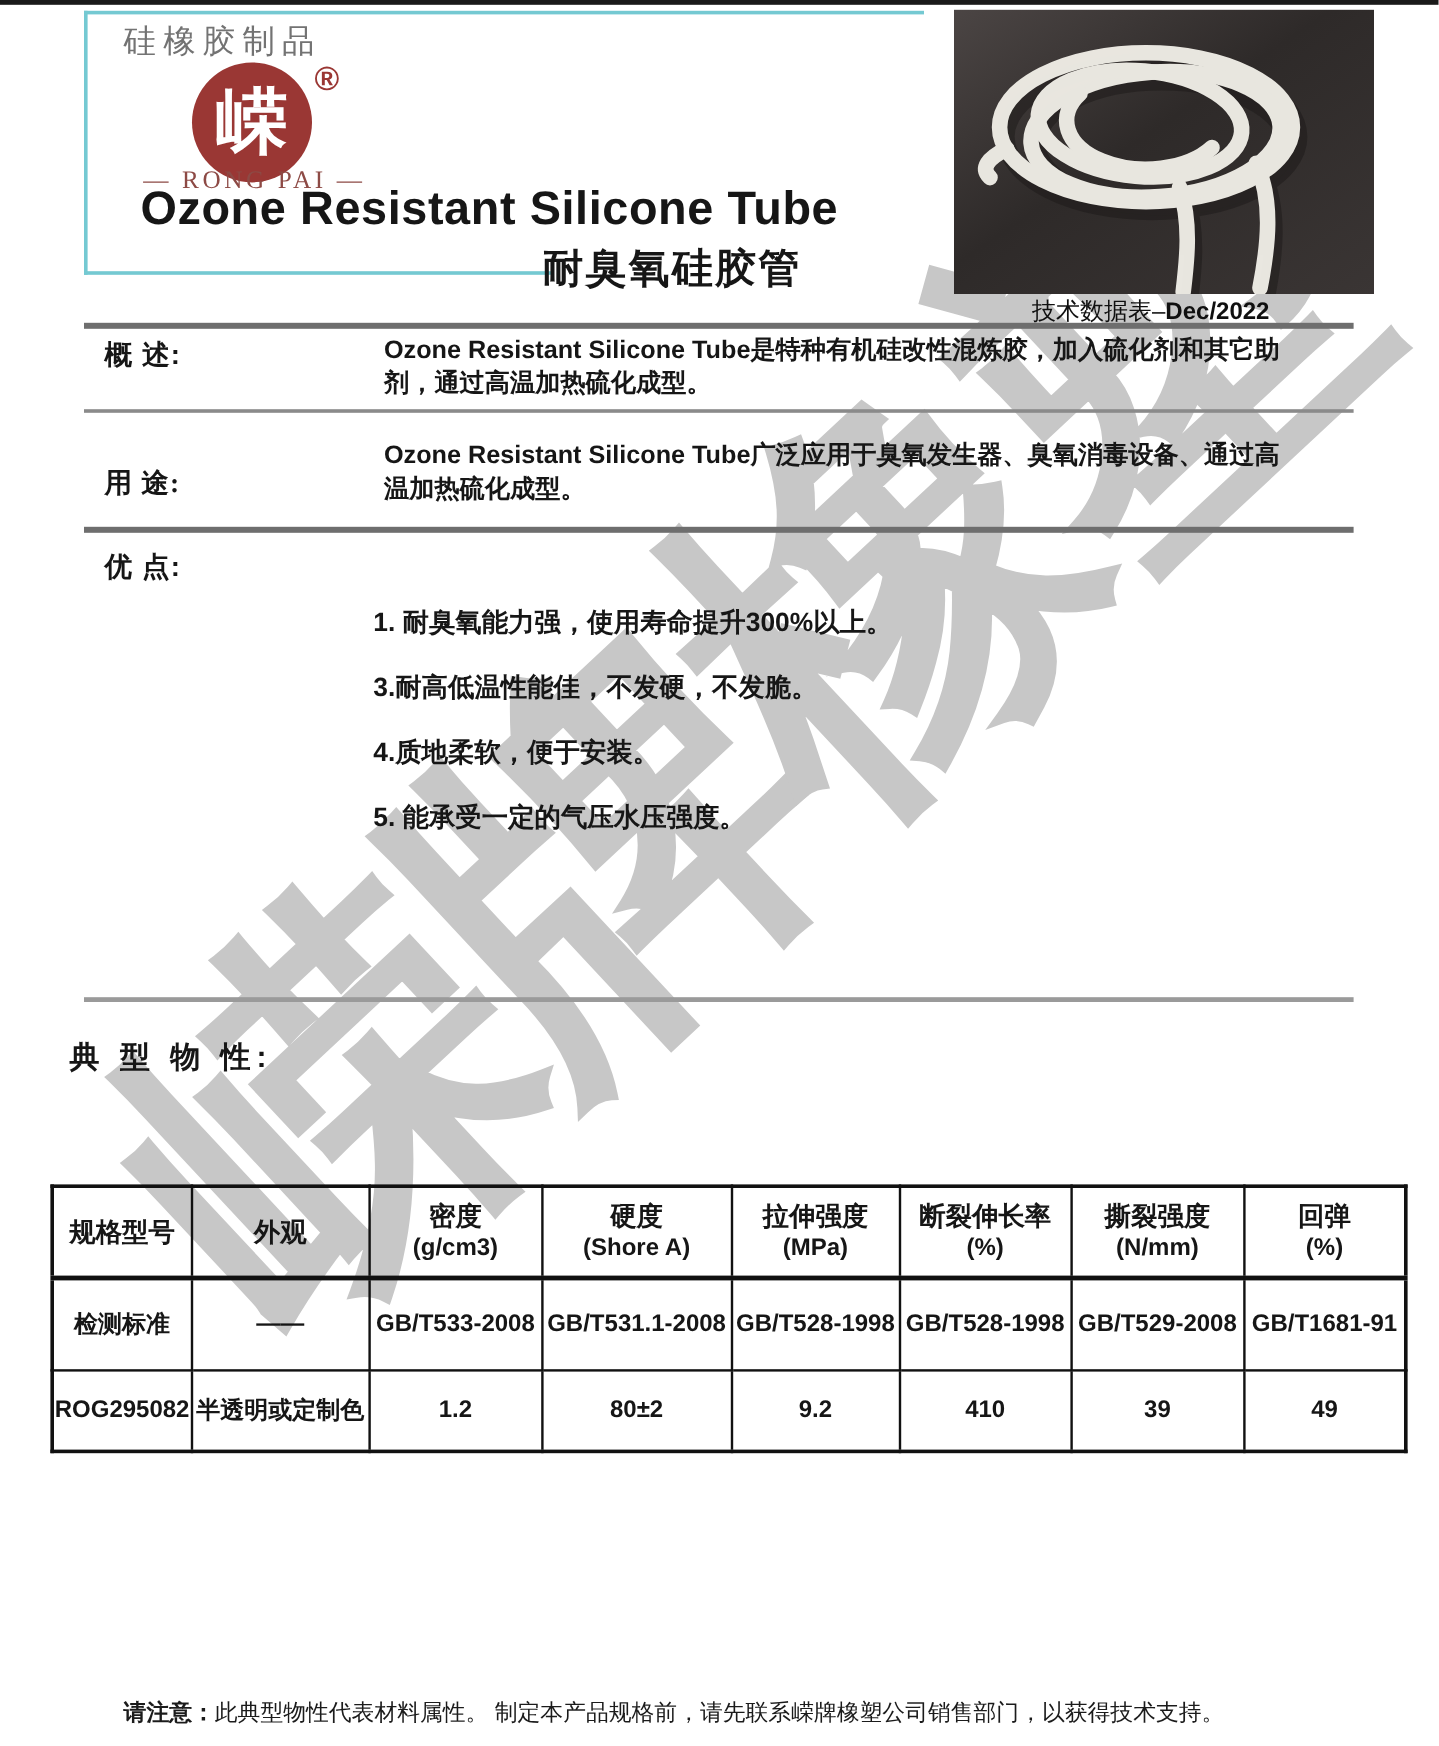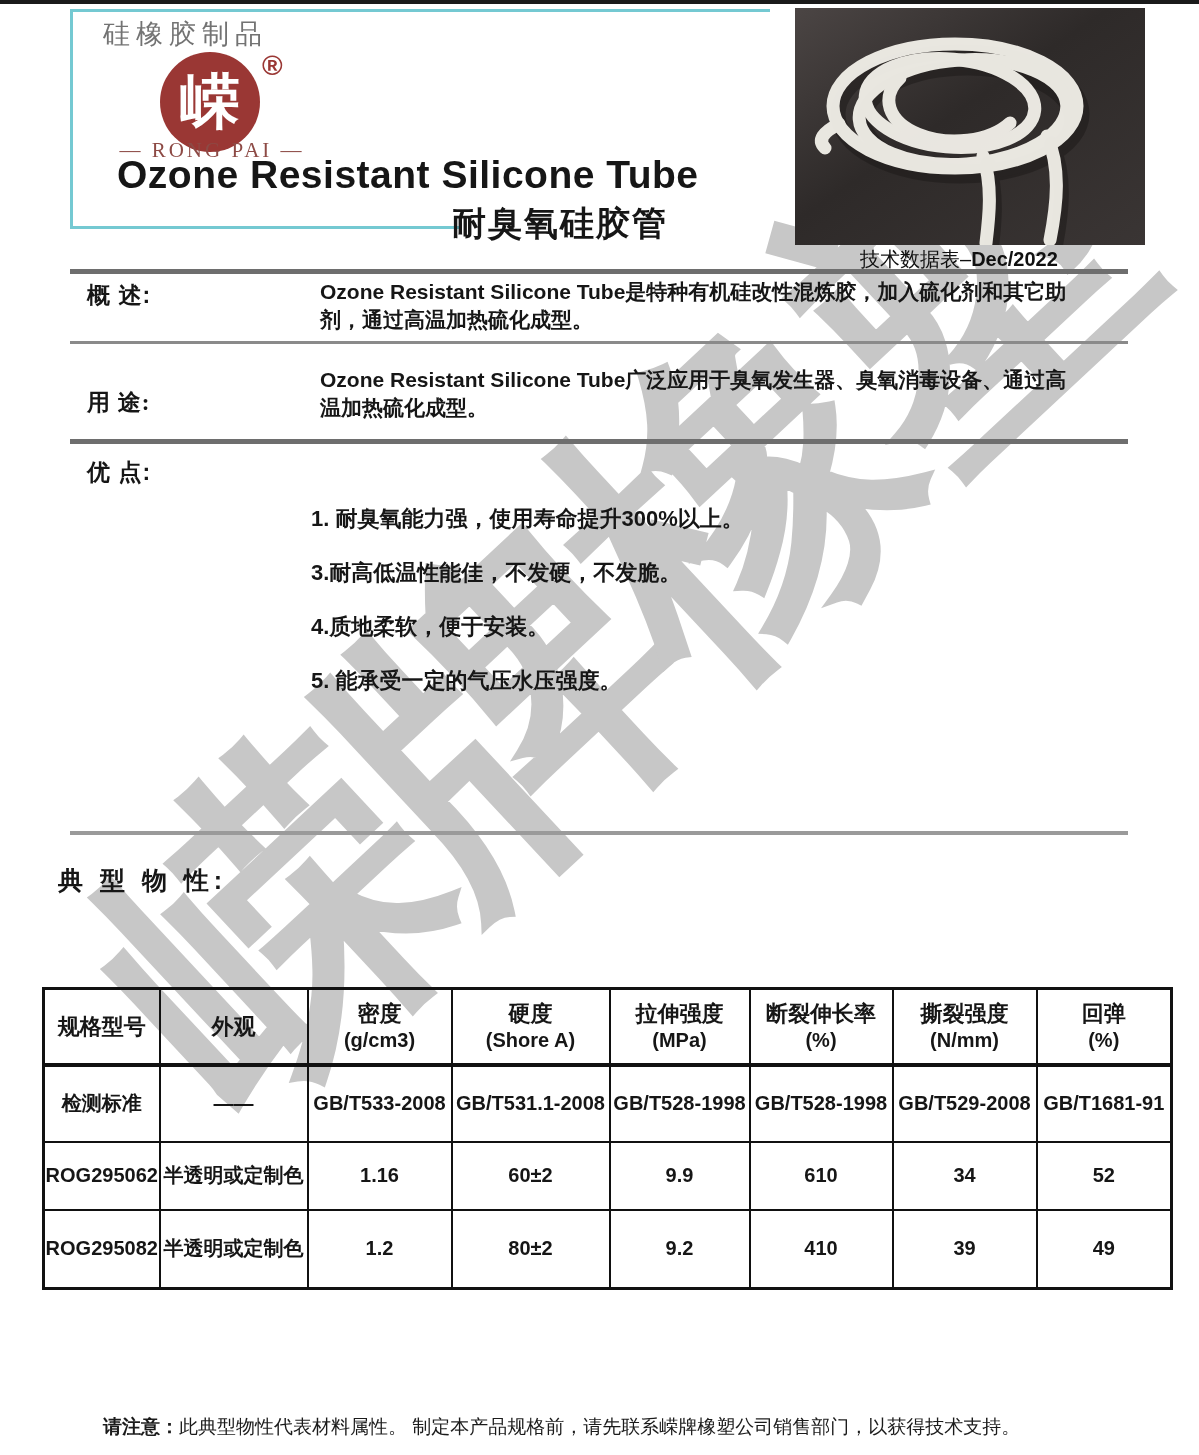--- a/index.html
+++ b/index.html
@@ -204,30 +204,20 @@
             <td>检测标准</td>
             <td>——</td>
             <td>GB/T533-2008</td>
             <td>GB/T531.1-2008</td>
             <td>GB/T528-1998</td>
             <td>GB/T528-1998</td>
             <td>GB/T529-2008</td>
             <td>GB/T1681-91</td>
           </tr>
           <tr>
-            <td>ROG295062</td>
-            <td>半透明或定制色</td>
-            <td>1.16</td>
-            <td>60±2</td>
-            <td>9.9</td>
-            <td>610</td>
-            <td>34</td>
-            <td>52</td>
-          </tr>
-          <tr>
             <td>ROG295082</td>
             <td>半透明或定制色</td>
             <td>1.2</td>
             <td>80±2</td>
             <td>9.2</td>
             <td>410</td>
             <td>39</td>
             <td>49</td>
           </tr>
         </tbody>

